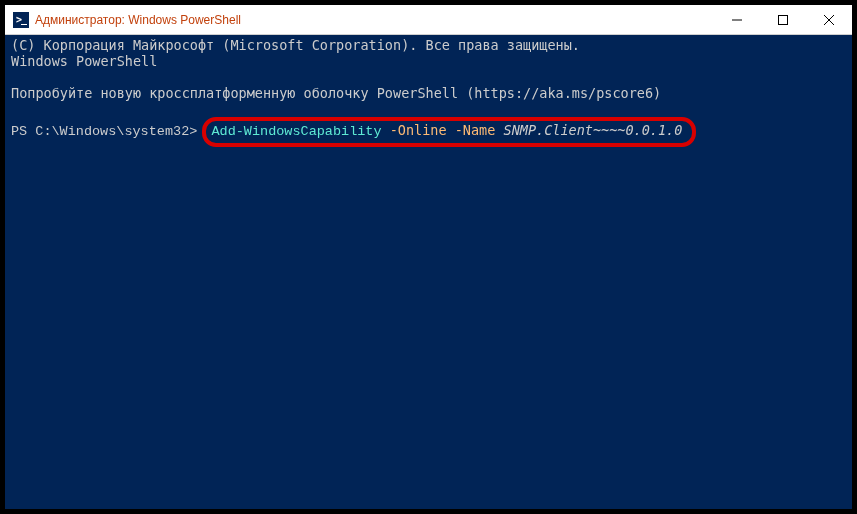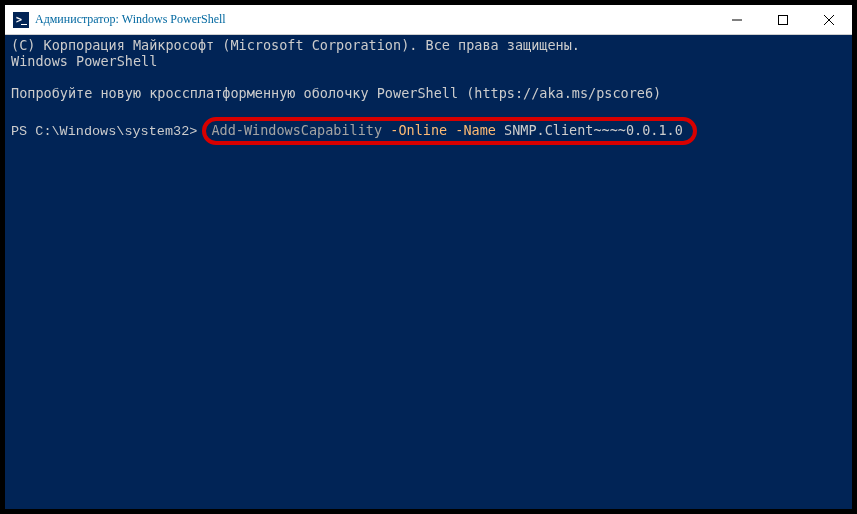--- a/index.html
+++ b/index.html
@@ -52,22 +52,22 @@
       color: #fff;
       font-size: 10px;
       font-weight: bold;
       position: absolute;
       right: 2px;
       top: 1px;
     }
     .titlebar-text {
       flex: 1;
       font-size: 12px;
-      font-family: Liberation Serif, serif;
-      color: #0369a1;
+      font-family: Liberation Sans, sans-serif;
+      color: #c2410c;
     }
     .window-controls {
       display: flex;
       height: 100%;
     }
     .win-btn {
       width: 46px;
       height: 100%;
       display: flex;
       align-items: center;
@@ -94,27 +94,29 @@
       font-family: Liberation Mono, monospace;
     }
     .highlight-box {
       display: inline-block;
       border: 4px solid #d80000;
       border-radius: 14px;
       padding: 1px 10px 3px 5px;
       margin-left: -3px;
     }
     .cmd-yellow {
-      color: #a3a3a3;
+      color: #5eead4;
+      font-family: Liberation Mono, monospace;
     }
     .cmd-gray {
       color: #fdba74;
     }
     .cmd-white {
       color: #cccccc;
+      font-style: italic;
     }
   </style>
 </head>
 <body>
 
 <div class="window">
   <div class="titlebar">
     <div class="titlebar-icon"></div>
     <div class="titlebar-text">Администратор: Windows PowerShell</div>
     <div class="window-controls">

